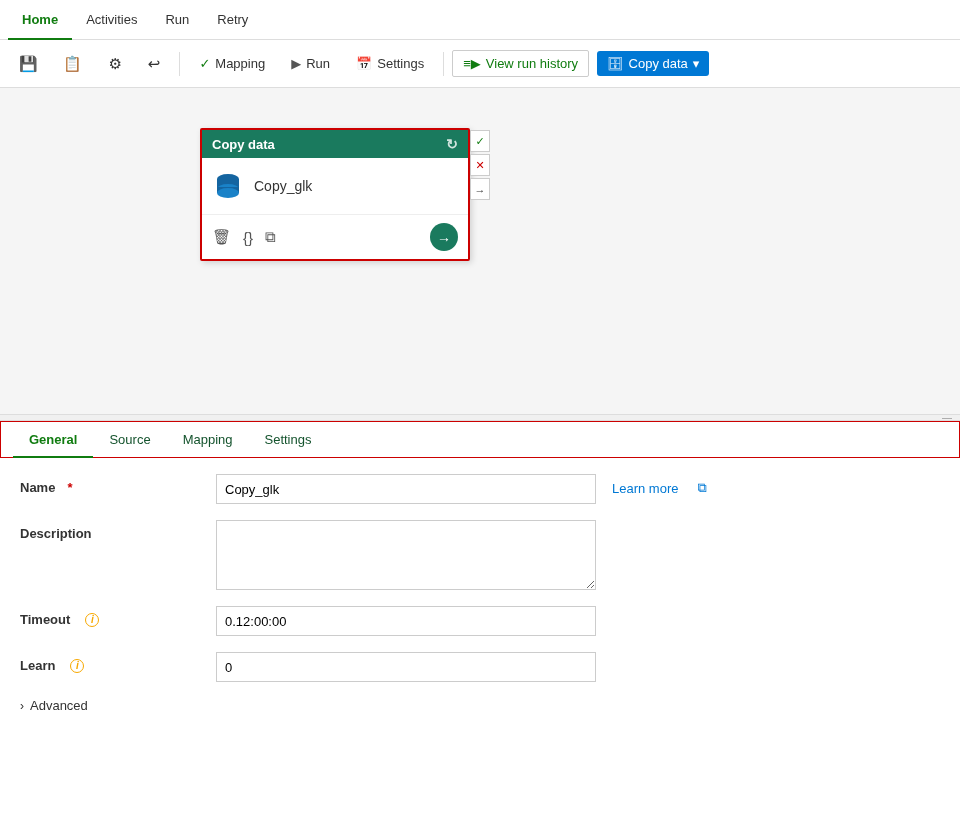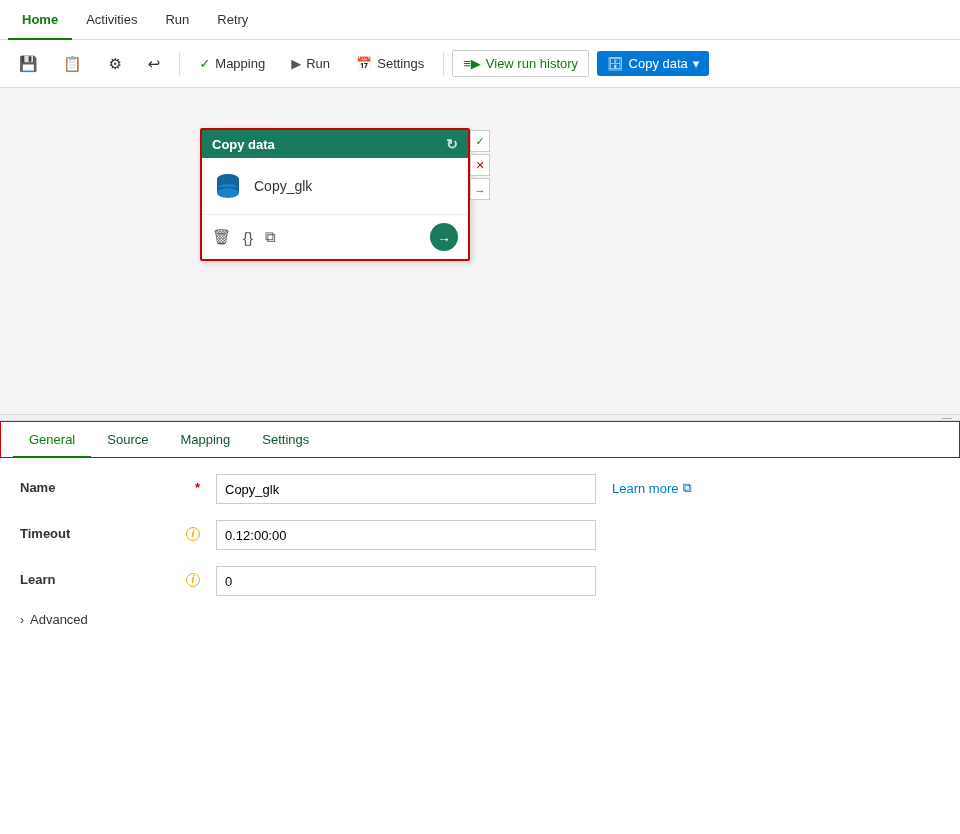--- a/index.html
+++ b/index.html
@@ -199,21 +199,21 @@
       border: 1px solid #c00;
     }
     .panel-tab {
       padding: 10px 16px;
       cursor: pointer;
       font-size: 13px;
       color: #14532d;
       position: relative;
     }
     .panel-tab.active {
-      font-weight: 400;
+      font-weight: 700;
       color: #107c10;
     }
     .panel-tab.active::after {
       content: '';
       position: absolute;
       bottom: -1px;
       left: 0;
       right: 0;
       height: 2px;
       background: #107c10;
@@ -232,22 +232,21 @@
       gap: 16px;
     }
     .form-label {
       width: 180px;
       min-width: 180px;
       font-size: 13px;
       font-weight: 600;
       padding-top: 6px;
       display: flex;
       align-items: center;
-      gap: 4px;
-      justify-content: space-between;
+      gap: 12px;
     }
     .form-label .required { color: #c00; }
     .form-input {
       flex: 1;
       max-width: 380px;
       height: 30px;
       border: 1px solid #ccc;
       padding: 4px 8px;
       font-size: 13px;
       outline: none;
@@ -263,21 +262,21 @@
       outline: none;
       resize: vertical;
       font-family: inherit;
     }
     .learn-more {
       color: #0078d4;
       font-size: 13px;
       cursor: pointer;
       display: flex;
       align-items: center;
-      gap: 4px;
+      gap: 19px;
       text-decoration: none;
       padding-top: 6px;
     }
     .info-icon {
       width: 14px;
       height: 14px;
       border: 1px solid #f7a800;
       border-radius: 50%;
       color: #f7a800;
       font-size: 10px;
@@ -401,20 +400,26 @@
         <span>Name</span>
         <span class="required">*</span>
       </div>
       <input class="form-input" type="text" value="Copy_glk" style="">
       <a class="learn-more">
         <span>Learn more</span>
         <span>⧉</span>
       </a>
     </div>
 
+    <div class="form-row">
+      <div class="form-label">
+        <span>Description</span>
+      </div>
+      <textarea class="form-textarea" style=""></textarea>
+    </div>
 
     <div class="form-row">
       <div class="form-label">
         <span>Timeout</span>
         <span class="info-icon">i</span>
       </div>
       <input class="form-input" type="text" value="0.12:00:00" style="">
     </div>
 
     <div class="form-row">

